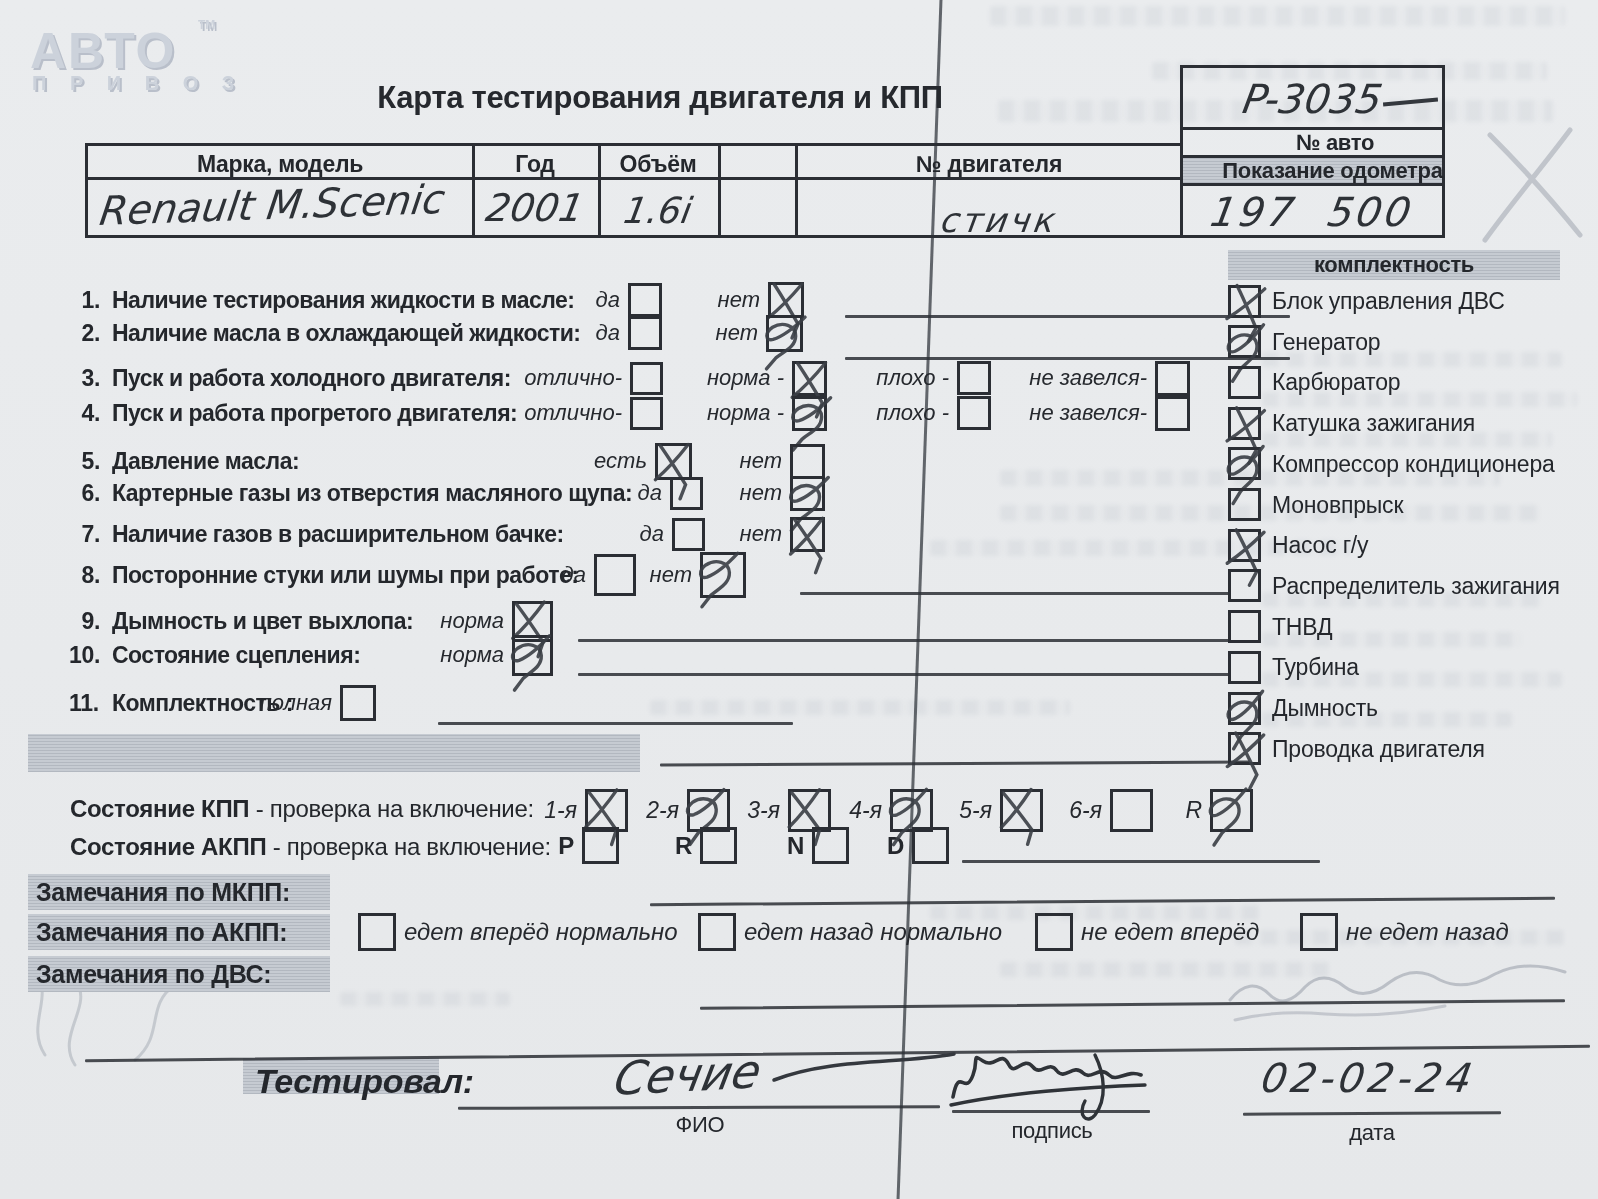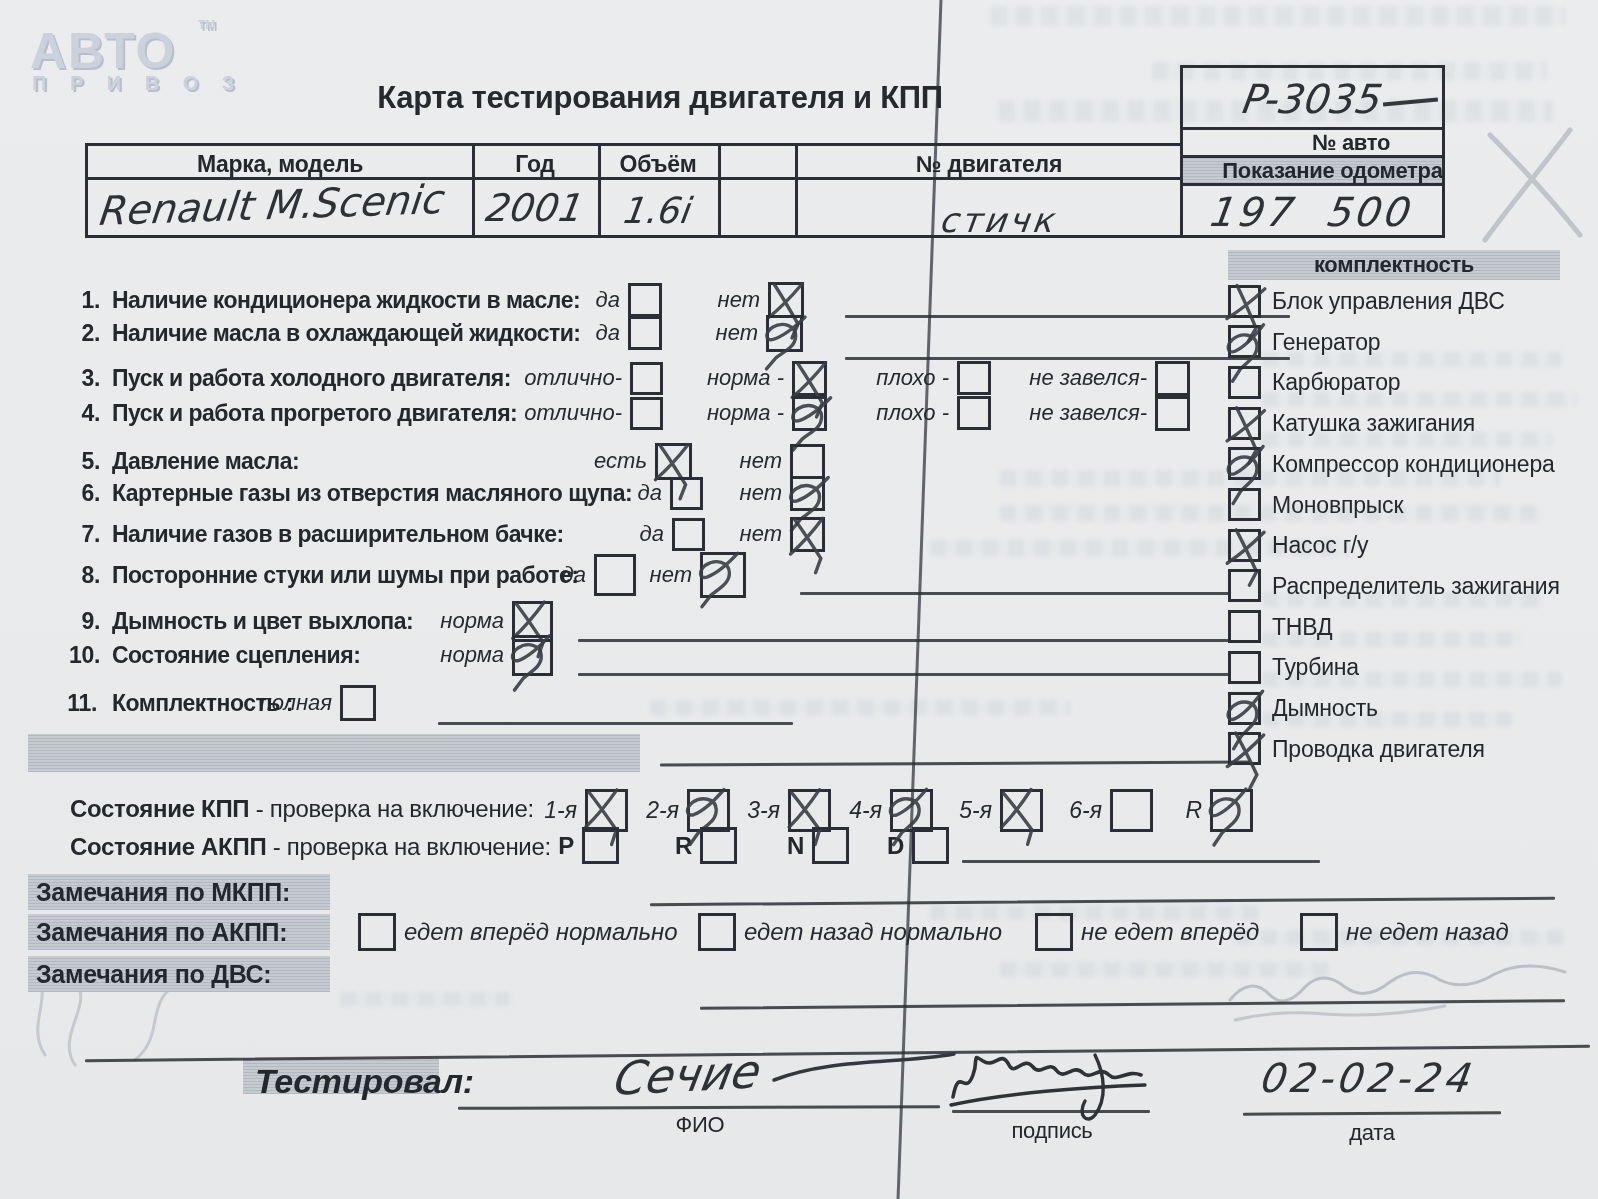--- a/index.html
+++ b/index.html
@@ -45,21 +45,21 @@
 
   <div class="abs b printed ctr" style="left:240px;top:80px;width:840px;font-size:31px;color:#26292e;z-index:2;">Карта тестирования двигателя  и КПП</div>
 
   <div id="carbox">
     <div class="hsep" style="top:59px;"></div>
     <div class="hsep" style="top:87px;"></div>
     <div class="hsep" style="top:115px;"></div>
     <div class="bar" style="left:0;top:90px;width:259px;height:25px;"></div>
     <div class="abs hand ctr" style="left:0;top:8px;width:259px;font-size:40px;">P-3035</div>
     <div class="abs" style="left:200px;top:32px;width:55px;height:4px;background:#34383e;transform:rotate(-5deg);"></div>
-    <div class="abs b printed ctr" style="left:0;top:62px;width:304px;font-size:22px;margin-left:16px;">№ авто</div>
+    <div class="abs b printed ctr" style="left:0;top:62px;width:304px;font-size:22px;">№ авто</div>
     <div class="abs b printed ctr" style="left:0;top:90px;width:259px;font-size:22px;z-index:2;padding-left:20px;">Показание одометра</div>
     <div class="abs hand ctr" style="left:0;top:121px;width:259px;font-size:40px;letter-spacing:3px;word-spacing:16px;">197 500</div>
   </div>
 
   <div id="vtable">
     <div class="vsep" style="left:384px;"></div>
     <div class="vsep" style="left:510px;"></div>
     <div class="vsep" style="left:630px;"></div>
     <div class="vsep" style="left:707px;"></div>
     <div class="hsep" style="top:31px;"></div>
@@ -114,21 +114,21 @@
   <svg class="abs" style="left:1225px;top:955px;z-index:0;" width="350" height="75" viewBox="0 0 350 75">
     <path d="M5 45 q 20 -25 40 -5 q 15 15 35 -8 q 18 -18 40 0 q 20 15 45 -5 q 25 -18 50 -2 q 25 12 55 -6 q 30 -15 70 -2" fill="none" stroke="rgba(115,124,140,.38)" stroke-width="3" stroke-linecap="round"></path>
     <path d="M10 65 q 40 -10 90 -6 q 60 4 120 -8" fill="none" stroke="rgba(115,124,140,.3)" stroke-width="3" stroke-linecap="round"></path>
   </svg>
   <svg class="abs" style="left:15px;top:965px;z-index:0;" width="210" height="110" viewBox="0 0 210 110">
     <path d="M30 90 C 10 60 40 30 20 10 M60 100 C 40 70 80 40 60 15 M120 95 C 150 70 130 40 160 20" fill="none" stroke="rgba(120,128,144,.3)" stroke-width="3" stroke-linecap="round"></path>
   </svg>
 
   <div id="root">
       <div class="lbl b printed rt" style="left: 52px; top: 285px; width: 48px; font-size: 23px;">1.</div>
-      <div class="lbl b printed" style="left: 112px; top: 285px; font-size: 23px; letter-spacing: -0.5px;">Наличие кондиционера жидкости в масле:</div>
+      <div class="lbl b printed" style="left: 112px; top: 285px; font-size: 23px; letter-spacing: -0.5px;">Наличие тестирования жидкости в масле:</div>
       <div class="lbl opt rt" style="left: 452px; top: 285px; width: 168px;">да</div>
       <div class="box" style="left: 628px; top: 283px; width: 34px; height: 34px;"></div>
       <div class="lbl opt rt" style="left: 592px; top: 285px; width: 168px;">нет</div>
       <div class="box" style="left: 768px; top: 282px; width: 36px; height: 36px;">
         <svg viewBox="0 0 52 64" style="position: absolute; left: -9px; top: -9px; width: 52px; height: 64px; overflow: visible; transform: rotate(0deg);">
           <path d="M40 8 C30 20 16 34 6 42 M12 8 C20 20 28 34 36 48 L30 62" fill="none" stroke="#3a3e45" stroke-width="3.4" stroke-linecap="round" opacity="0.9"></path>
         </svg>
       </div>
       <div class="lbl b printed rt" style="left: 52px; top: 318px; width: 48px; font-size: 23px;">2.</div>
       <div class="lbl b printed" style="left: 112px; top: 318px; font-size: 23px; letter-spacing: -0.5px;">Наличие масла в охлаждающей жидкости:</div>
@@ -217,21 +217,21 @@
         </svg>
       </div>
       <div class="lbl b printed rt" style="left: 52px; top: 640px; width: 48px; font-size: 23px;">10.</div>
       <div class="lbl b printed" style="left: 112px; top: 640px; font-size: 23px; letter-spacing: -0.5px;">Состояние сцепления:</div>
       <div class="lbl opt rt" style="left: 336px; top: 640px; width: 168px;">норма</div>
       <div class="box" style="left: 512px; top: 634.5px; width: 41px; height: 41px;">
         <svg viewBox="0 0 52 64" style="position: absolute; left: -9px; top: -9px; width: 52px; height: 64px; overflow: visible; transform: rotate(3deg);">
           <path d="M42 6 C34 16 22 28 13 32 C5 35 4 26 11 20 C20 13 34 15 35 26 C36 37 26 42 18 50 L10 62" fill="none" stroke="#3a3e45" stroke-width="3.4" stroke-linecap="round" opacity="0.9"></path>
         </svg>
       </div>
-      <div class="lbl b printed rt" style="left: 49px; top: 688px; width: 48px; font-size: 23px;">11.</div>
+      <div class="lbl b printed rt" style="left: 60px; top: 688px; width: 48px; font-size: 23px; text-align: center;">11.</div>
       <div class="lbl b printed" style="left: 112px; top: 688px; font-size: 23px; letter-spacing: -0.5px;">Комплектность :</div>
       <div class="lbl opt rt" style="left: 164px; top: 688px; width: 168px;">полная</div>
       <div class="box" style="left: 340px; top: 685px; width: 36px; height: 36px;"></div>
       <div class="lbl opt rt" style="left: 505px; top: 795px; width: 72px; font-size: 23px;">1-я</div>
       <div class="box" style="left: 585px; top: 788.5px; width: 43px; height: 43px;">
         <svg viewBox="0 0 52 64" style="position: absolute; left: -9px; top: -9px; width: 52px; height: 64px; overflow: visible; transform: rotate(-5deg);">
           <path d="M40 8 C30 20 16 34 6 42 M12 8 C20 20 28 34 36 48 L30 62" fill="none" stroke="#3a3e45" stroke-width="3.4" stroke-linecap="round" opacity="0.9"></path>
         </svg>
       </div>
       <div class="lbl opt rt" style="left: 607px; top: 795px; width: 72px; font-size: 23px;">2-я</div>

